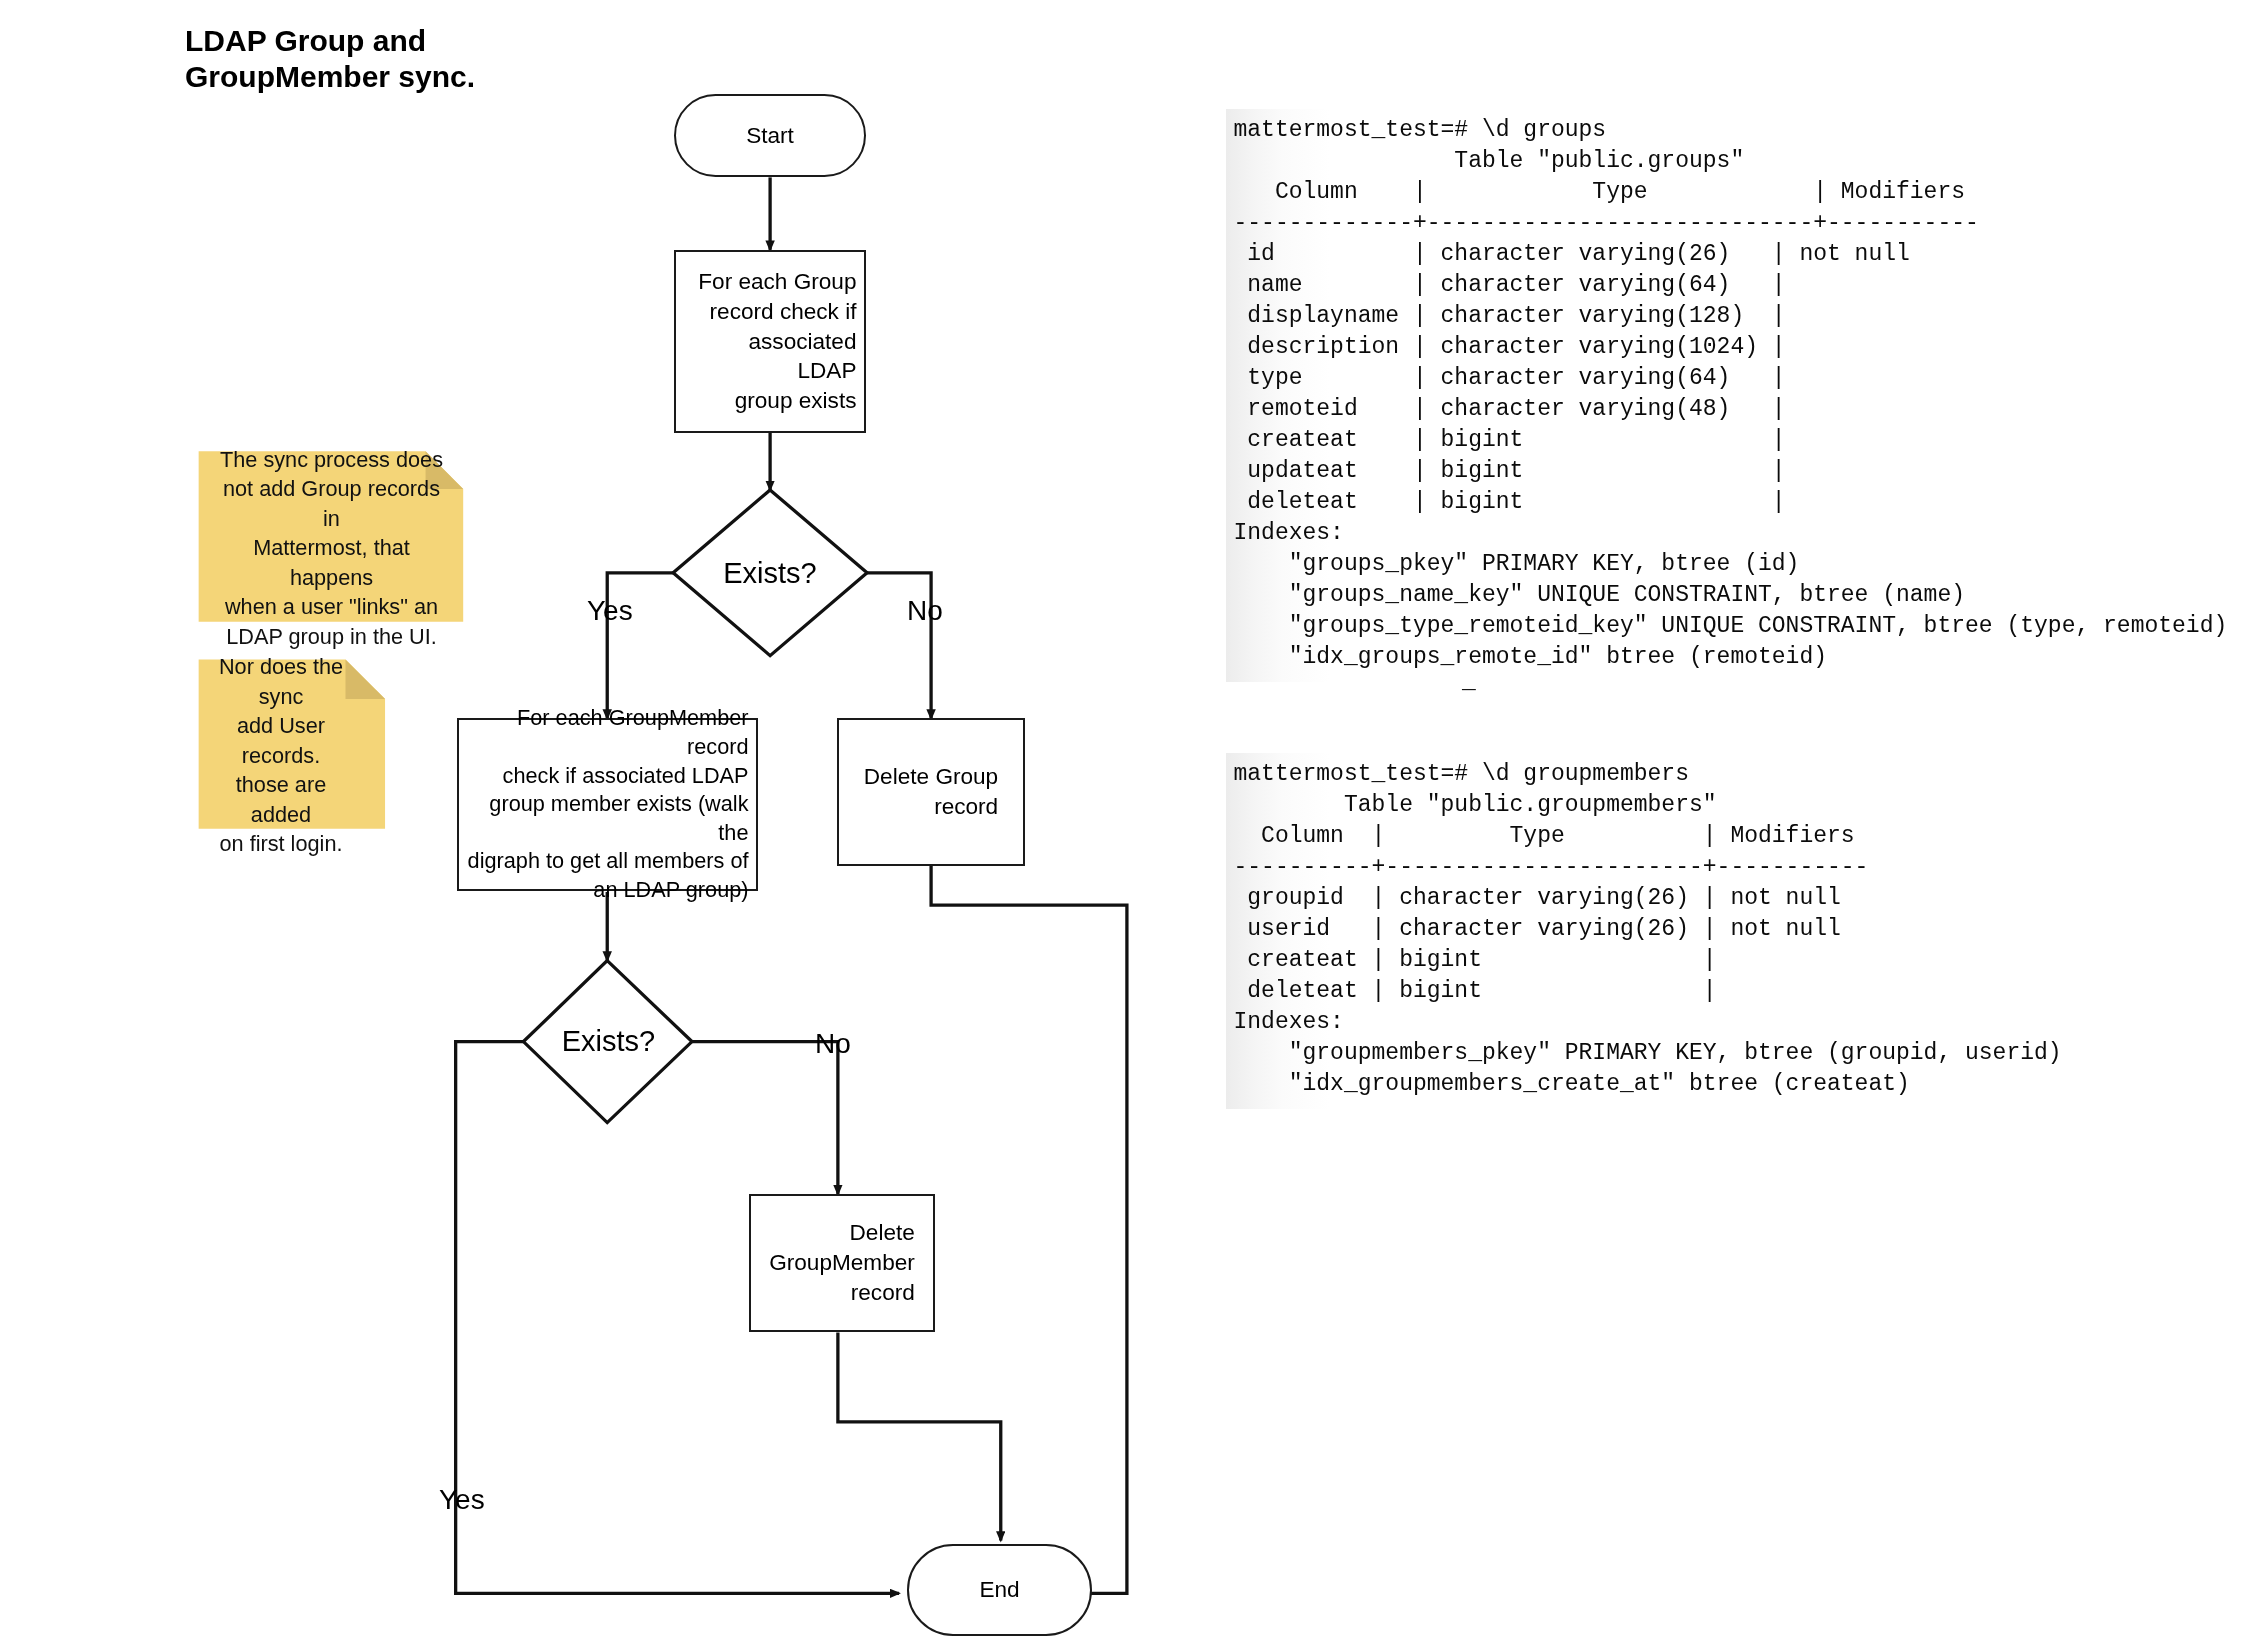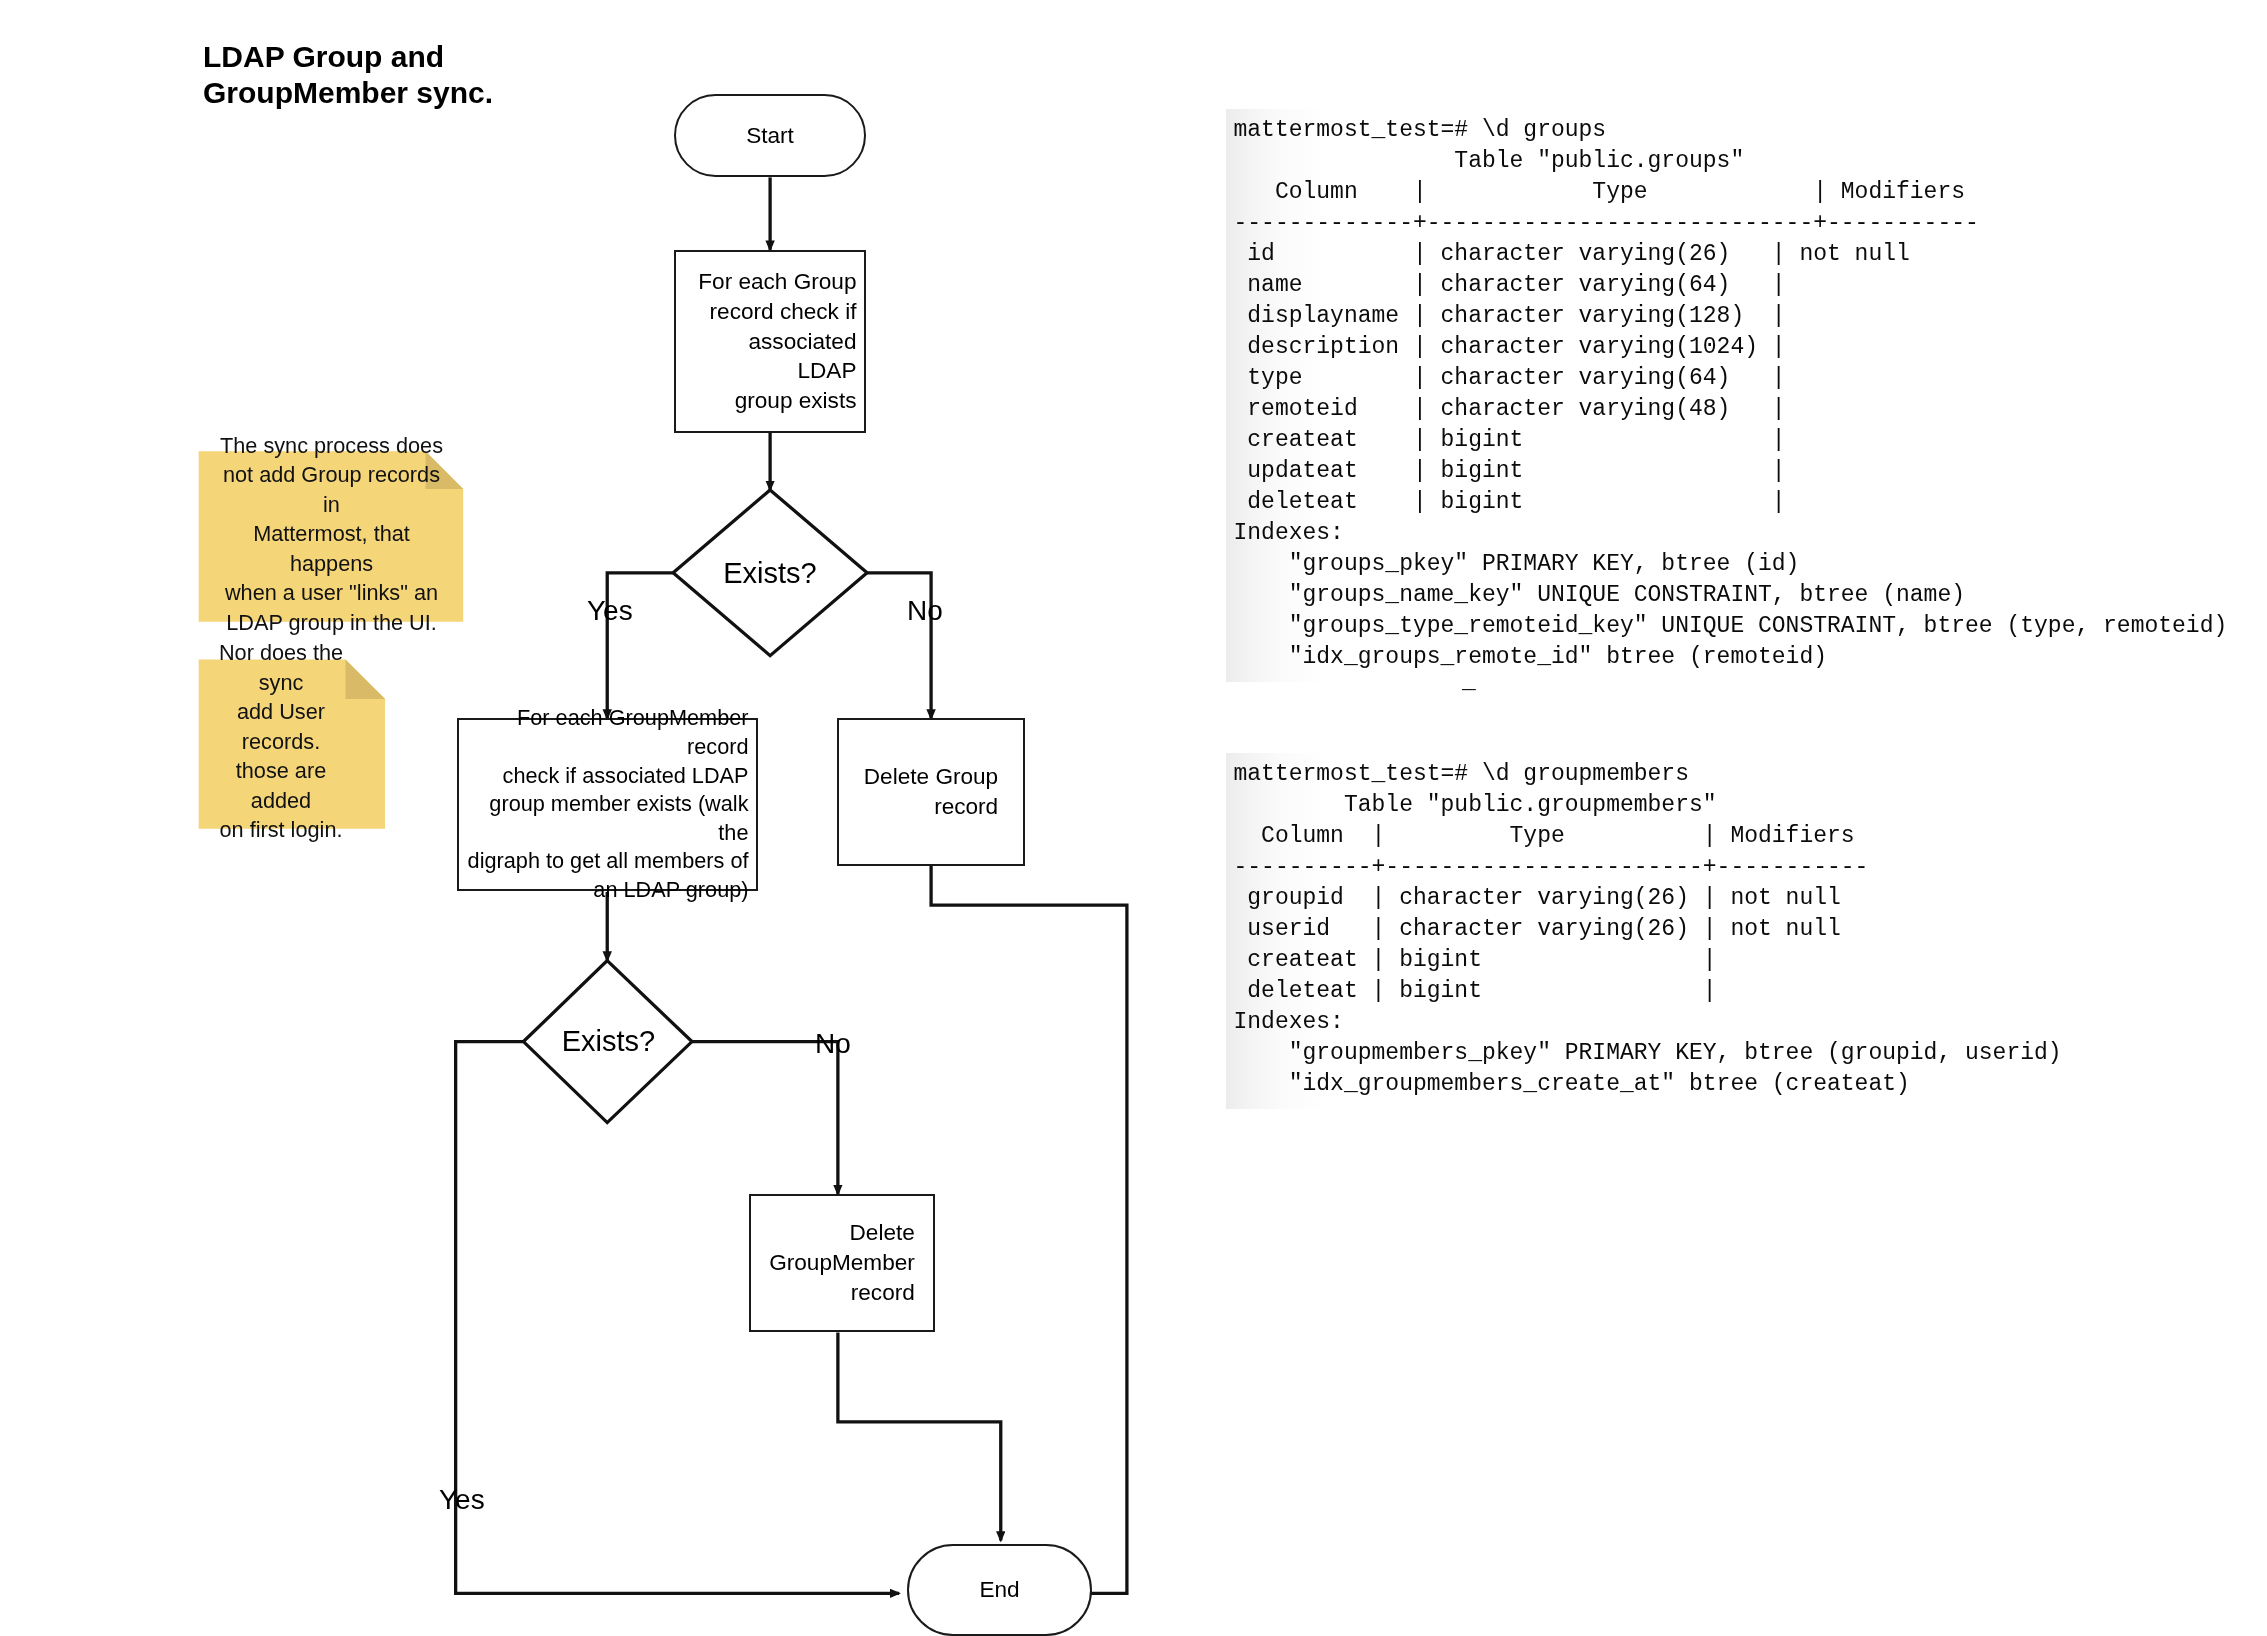--- a/index.html
+++ b/index.html
@@ -15,30 +15,29 @@
     overflow: hidden;
   }
   #canvas {
     position: absolute;
     inset: 0;
     width: 2267px;
     height: 1637px;
   }
   .page-title {
     position: absolute;
-    left: 203px;
+    left: 185px;
     top: 22.6px;
     width: 452px;
     font-family: "Liberation Sans", sans-serif;
     font-size: 30px;
     font-weight: bold;
     color: #000000;
     line-height: 1.22;
     white-space: pre-line;
-    margin-top: 16px;
   }
   
   .node {
     position: absolute;
     box-sizing: border-box;
     display: flex;
     align-items: center;
     justify-content: center;
     text-align: right;
     color: #000000;
@@ -76,20 +75,21 @@
     font-family: "Liberation Sans", sans-serif;
     font-size: 21.7px;
     line-height: 1.36;
     color: #111111;
     text-align: center;
     white-space: pre-line;
     display: flex;
     align-items: center;
     justify-content: center;
     padding: 9.4px 13px 13px 13px;
+    margin-top: 14px;
   }
   .note .note-body {
     position: relative;
     z-index: 2;
   }
   
   .edge-label {
     position: absolute;
     font-family: "Liberation Sans", sans-serif;
     font-size: 28px;

